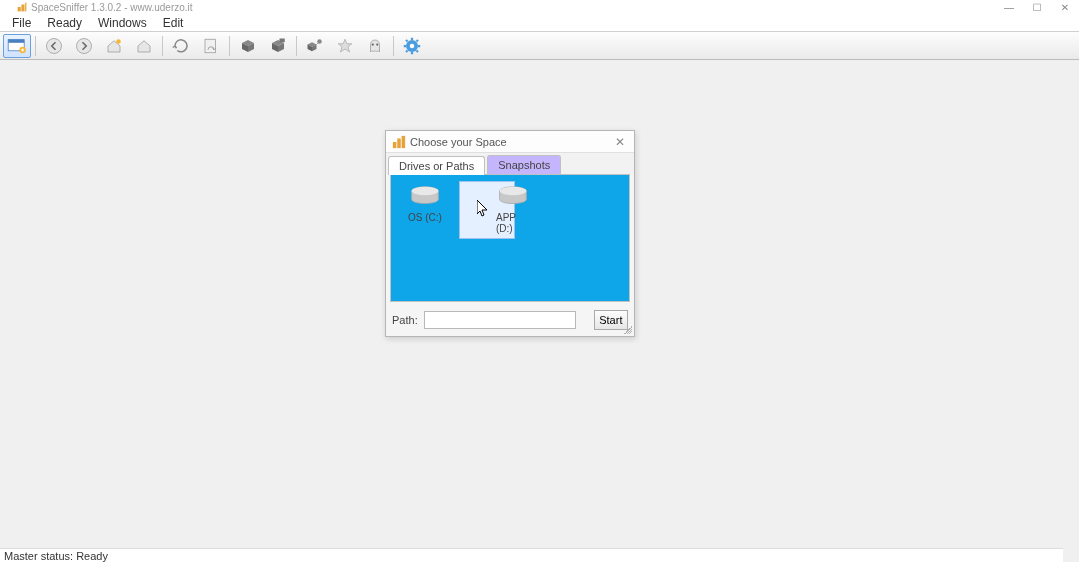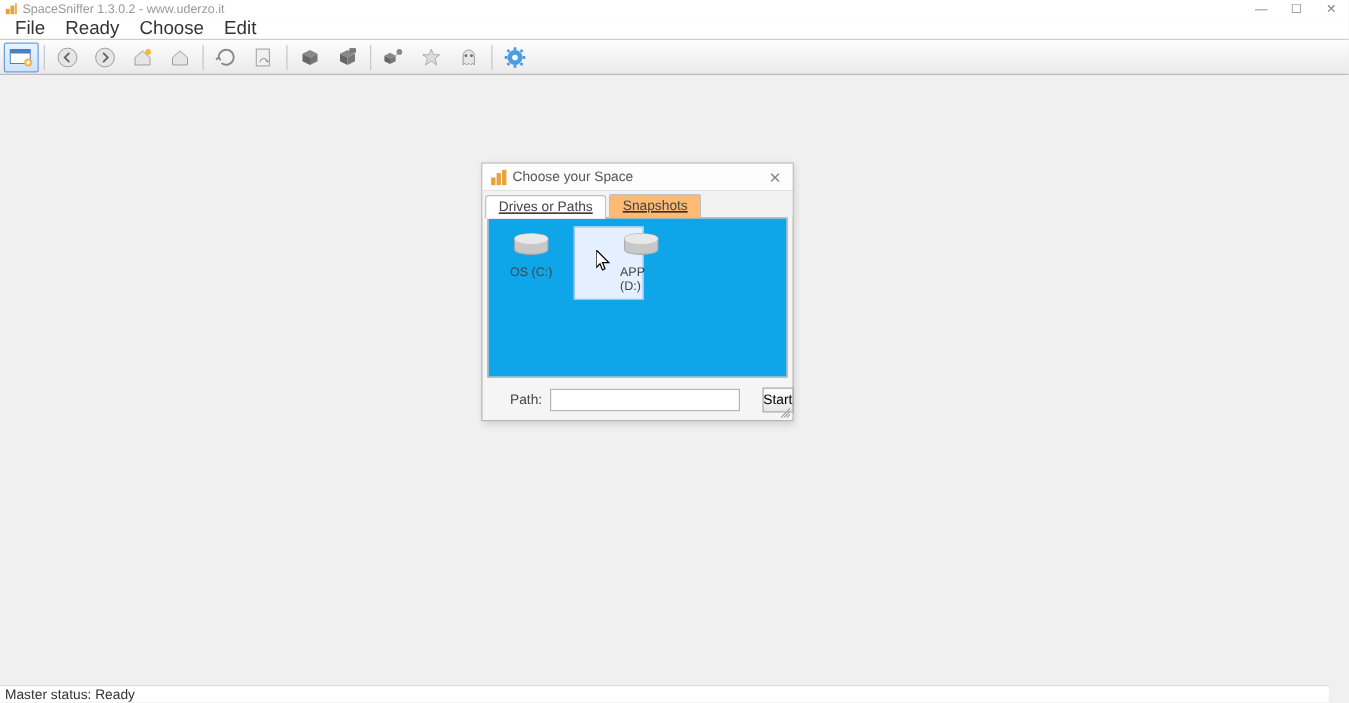--- a/index.html
+++ b/index.html
@@ -10,21 +10,21 @@
   width: 1079px;
   height: 562px;
   overflow: hidden;
   position: relative;
 }
 .titlebar {
   height: 14px;
   background: #fff;
   display: flex;
   align-items: center;
-  padding: 0 4px;
+  padding: 0 17px;
   color: #999;
   font-size: 10px;
 }
 .titlebar .app-icon {
   width: 10px; height: 10px;
   margin-right: 4px;
   display: inline-block;
 }
 .win-controls {
   position: absolute;
@@ -38,21 +38,21 @@
   font-size: 10px;
   cursor: pointer;
 }
 .menubar {
   height: 18px;
   background: #fff;
   border-bottom: 1px solid #d0d0d0;
   display: flex;
   align-items: center;
   padding: 0 4px;
-  font-size: 15px;
+  font-size: 12px;
 }
 .menu-item {
   padding: 2px 8px;
   color: #333;
   cursor: pointer;
 }
 .toolbar {
   height: 28px;
   background: linear-gradient(#fdfdfd,#eaeaea);
   border-bottom: 1px solid #bcbcbc;
@@ -118,27 +118,26 @@
   margin-left:auto;
   width:16px;height:16px;
   display:flex;align-items:center;justify-content:center;
   color:#888;cursor:pointer;font-size:12px;
 }
 .dlg-tabs {
   display:flex;
   background:#f2f2f2;
   padding: 2px 2px 0 2px;
   font-size:11px;
-  text-decoration:underline;
 }
 .dlg-tab {
   padding:3px 10px;
   border:1px solid #c0c0c0;
   border-bottom:none;
-  background:#fdba74;
+  background:#c4b5fd;
   margin-right:2px;
   cursor:pointer;
   color:#444;
   border-radius:3px 3px 0 0;
 }
 .dlg-tab.active {
   background:#fff;
   position:relative; top:1px;
 }
 .dlg-body {
@@ -167,21 +166,21 @@
 }
 .drive-icon {
   width:34px;height:20px;margin:0 auto 4px;
 }
 .dlg-footer {
   display:flex;
   align-items:center;
   padding:4px 6px 6px 6px;
   gap:6px;
 }
-.path-label { font-size:11px;color:#444;margin-left:16px; }
+.path-label { font-size:11px;color:#444; }
 .path-input {
   flex:1;
   height:18px;
   border:1px solid #b8b8b8;
   background:#fff;
   font-size:11px;
   padding:0 4px;
 }
 .start-btn {
   width:56px;height:20px;
@@ -221,21 +220,21 @@
   <div class="win-controls">
     <div class="win-btn">—</div>
     <div class="win-btn">☐</div>
     <div class="win-btn">✕</div>
   </div>
 </div>
 
 <div class="menubar">
   <span class="menu-item">File</span>
   <span class="menu-item">Ready</span>
-  <span class="menu-item">Choose</span>
+  <span class="menu-item">Windows</span>
   <span class="menu-item">Edit</span>
 </div>
 
 <div class="toolbar">
   <div class="tool-btn tool-newscan">
     <svg width="20" height="16" viewBox="0 0 24 20">
         <rect x="1" y="2" width="20" height="14" fill="#fff" stroke="#4a80c0"></rect>
         <rect x="1" y="2" width="20" height="4" fill="#4a80c0"></rect>
         <circle cx="19" cy="15" r="4" fill="#f7b733"></circle>
         <path d="M19 13v4M17 15h4" stroke="#fff" stroke-width="1.5"></path>

